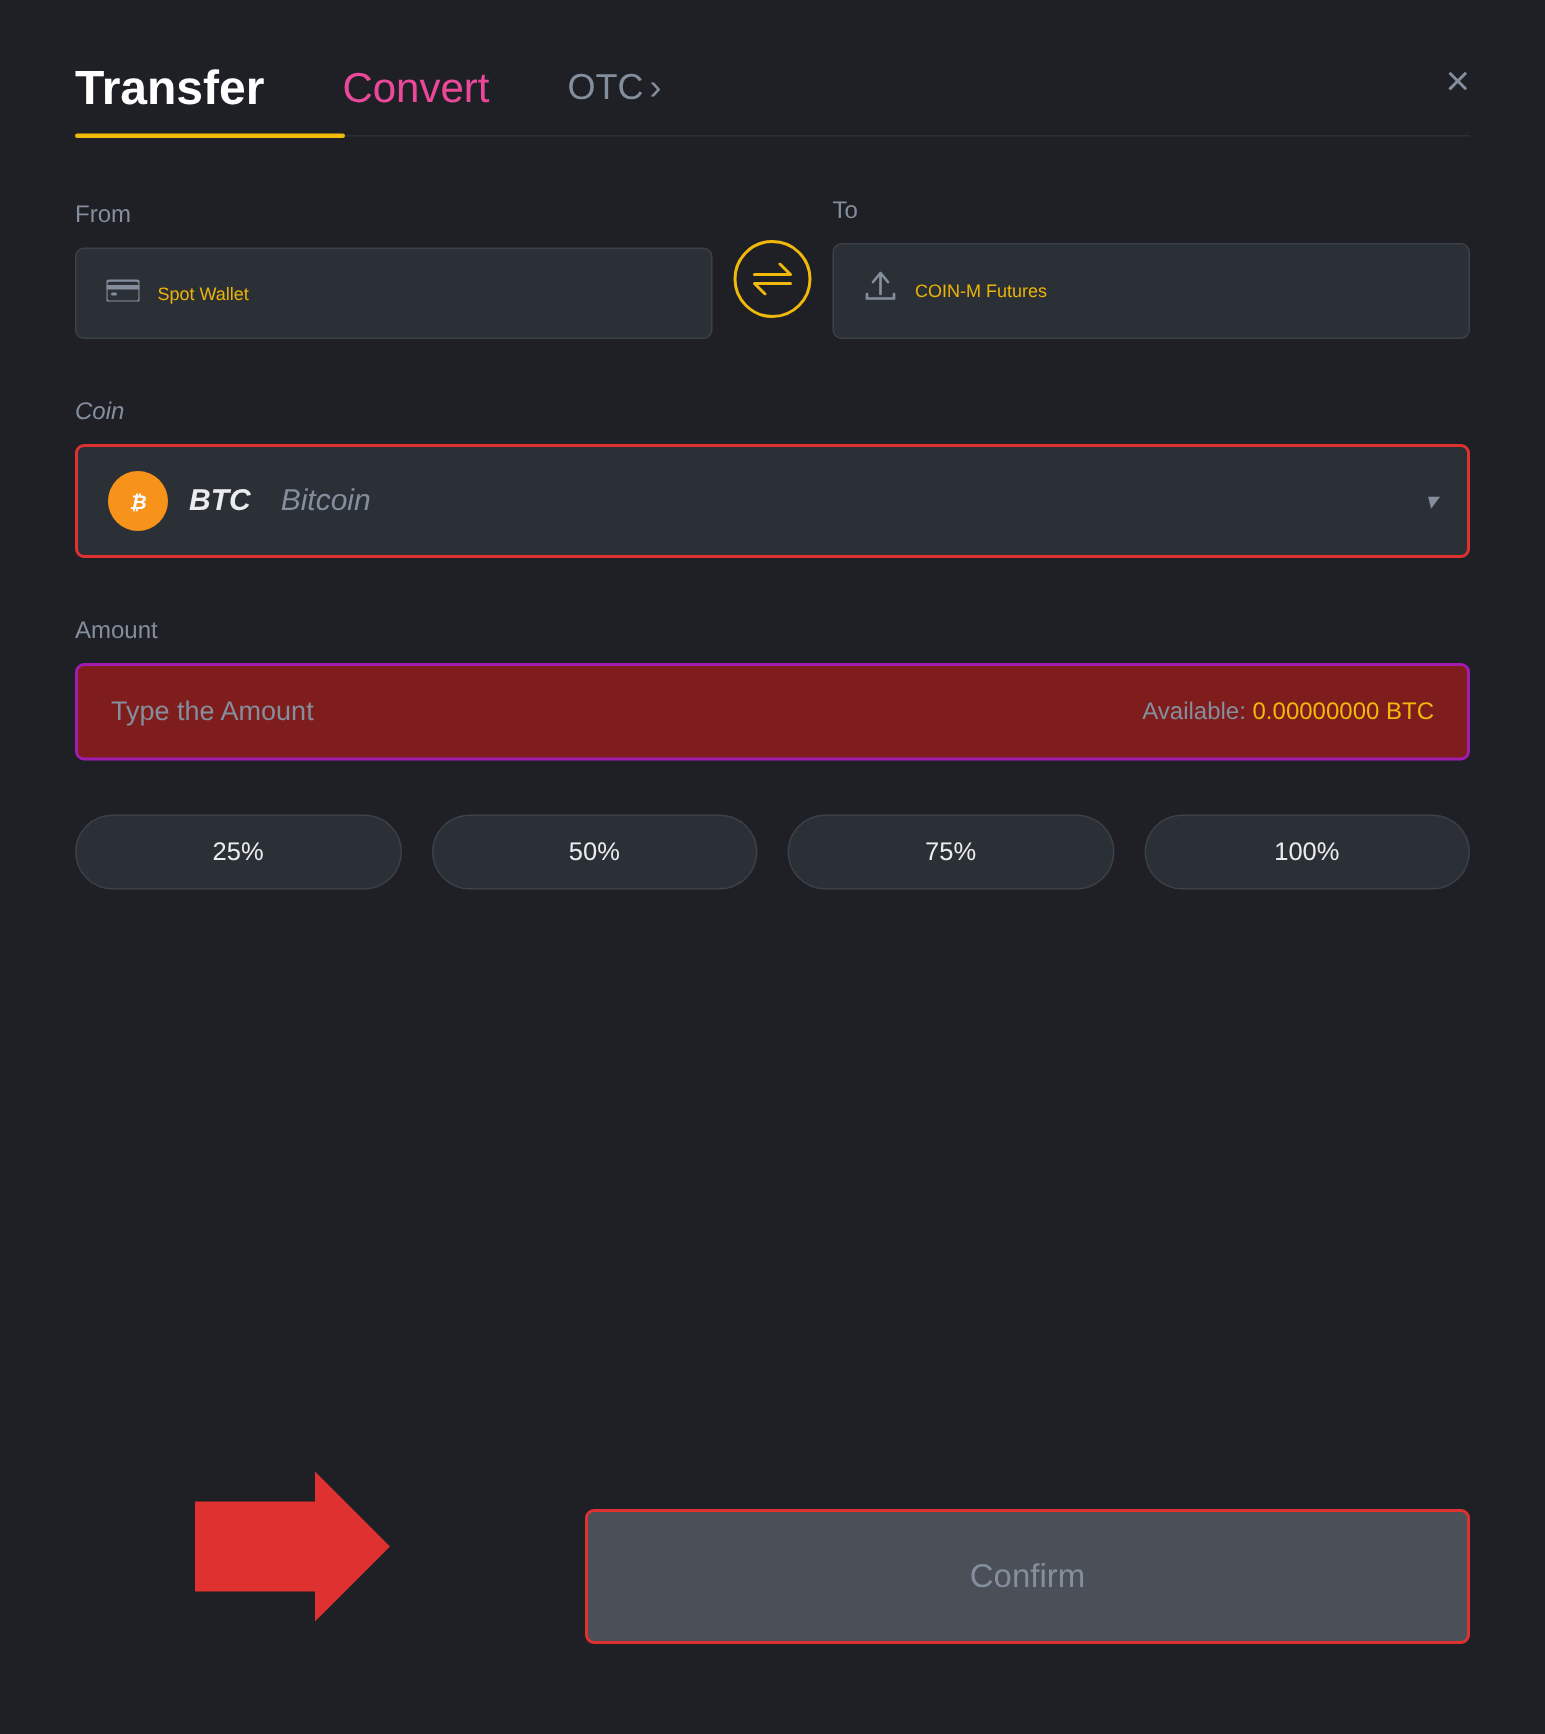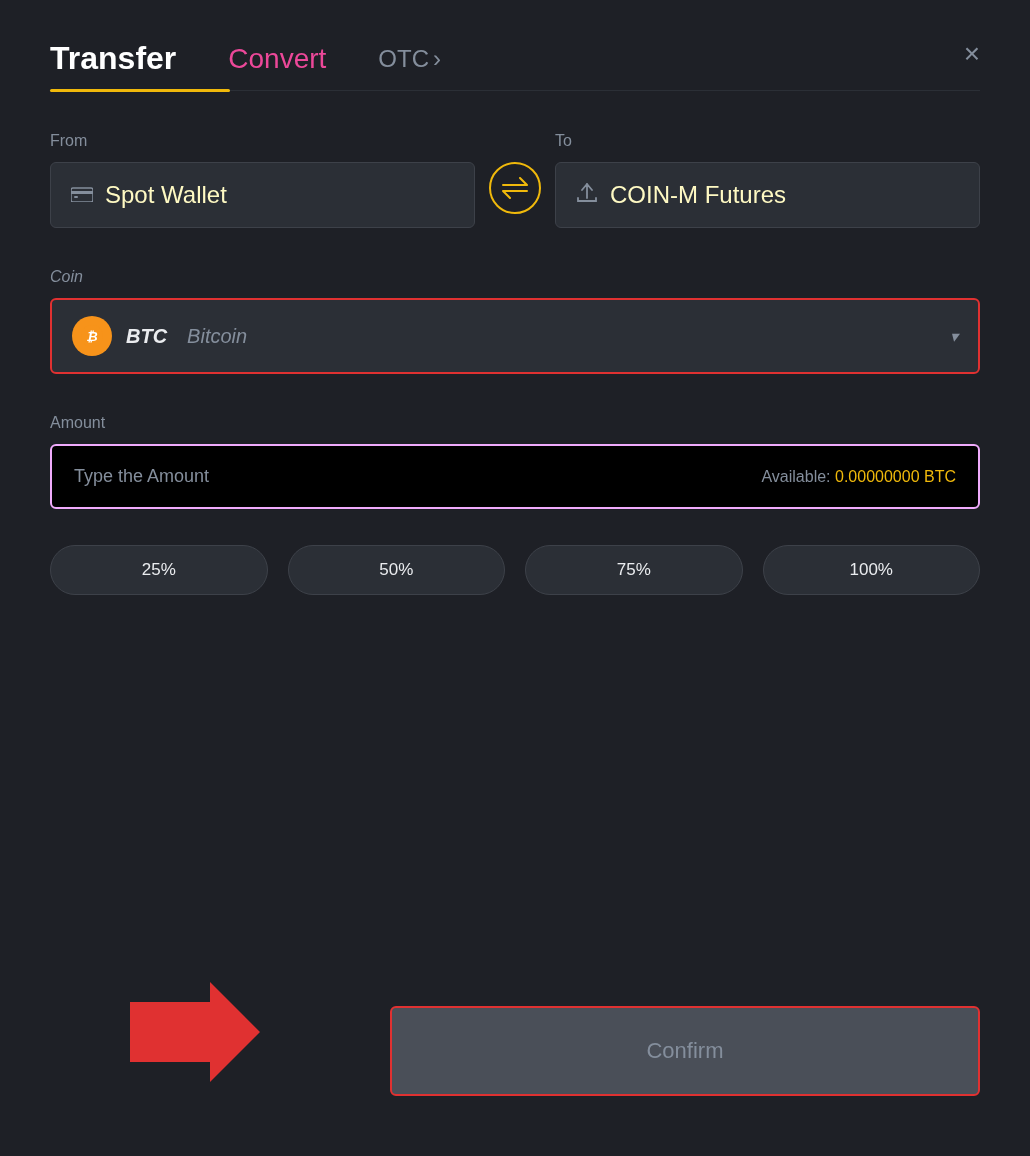--- a/index.html
+++ b/index.html
@@ -125,23 +125,23 @@
       gap: 12px;
       cursor: pointer;
     }
 
     .wallet-icon {
       color: #848e9c;
       font-size: 20px;
     }
 
     .wallet-name {
-      font-size: 24px;
+      font-size: 12px;
       font-weight: 500;
-      color: #fef9c3;
+      color: #eab308;
     }
 
     .swap-btn-container {
       display: flex;
       align-items: flex-end;
       padding-bottom: 14px;
       padding-left: 14px;
       padding-right: 14px;
     }
 
@@ -207,22 +207,22 @@
       color: #848e9c;
       font-size: 16px;
     }
 
     
     .amount-section {
       margin-bottom: 36px;
     }
 
     .amount-input-box {
-      background: #000000;
-      border: 2px solid #f0abfc;
+      background: #7f1d1d;
+      border: 2px solid #a21caf;
       border-radius: 6px;
       padding: 20px 22px;
       display: flex;
       align-items: center;
       justify-content: space-between;
     }
 
     .amount-input {
       background: transparent;
       border: none;

